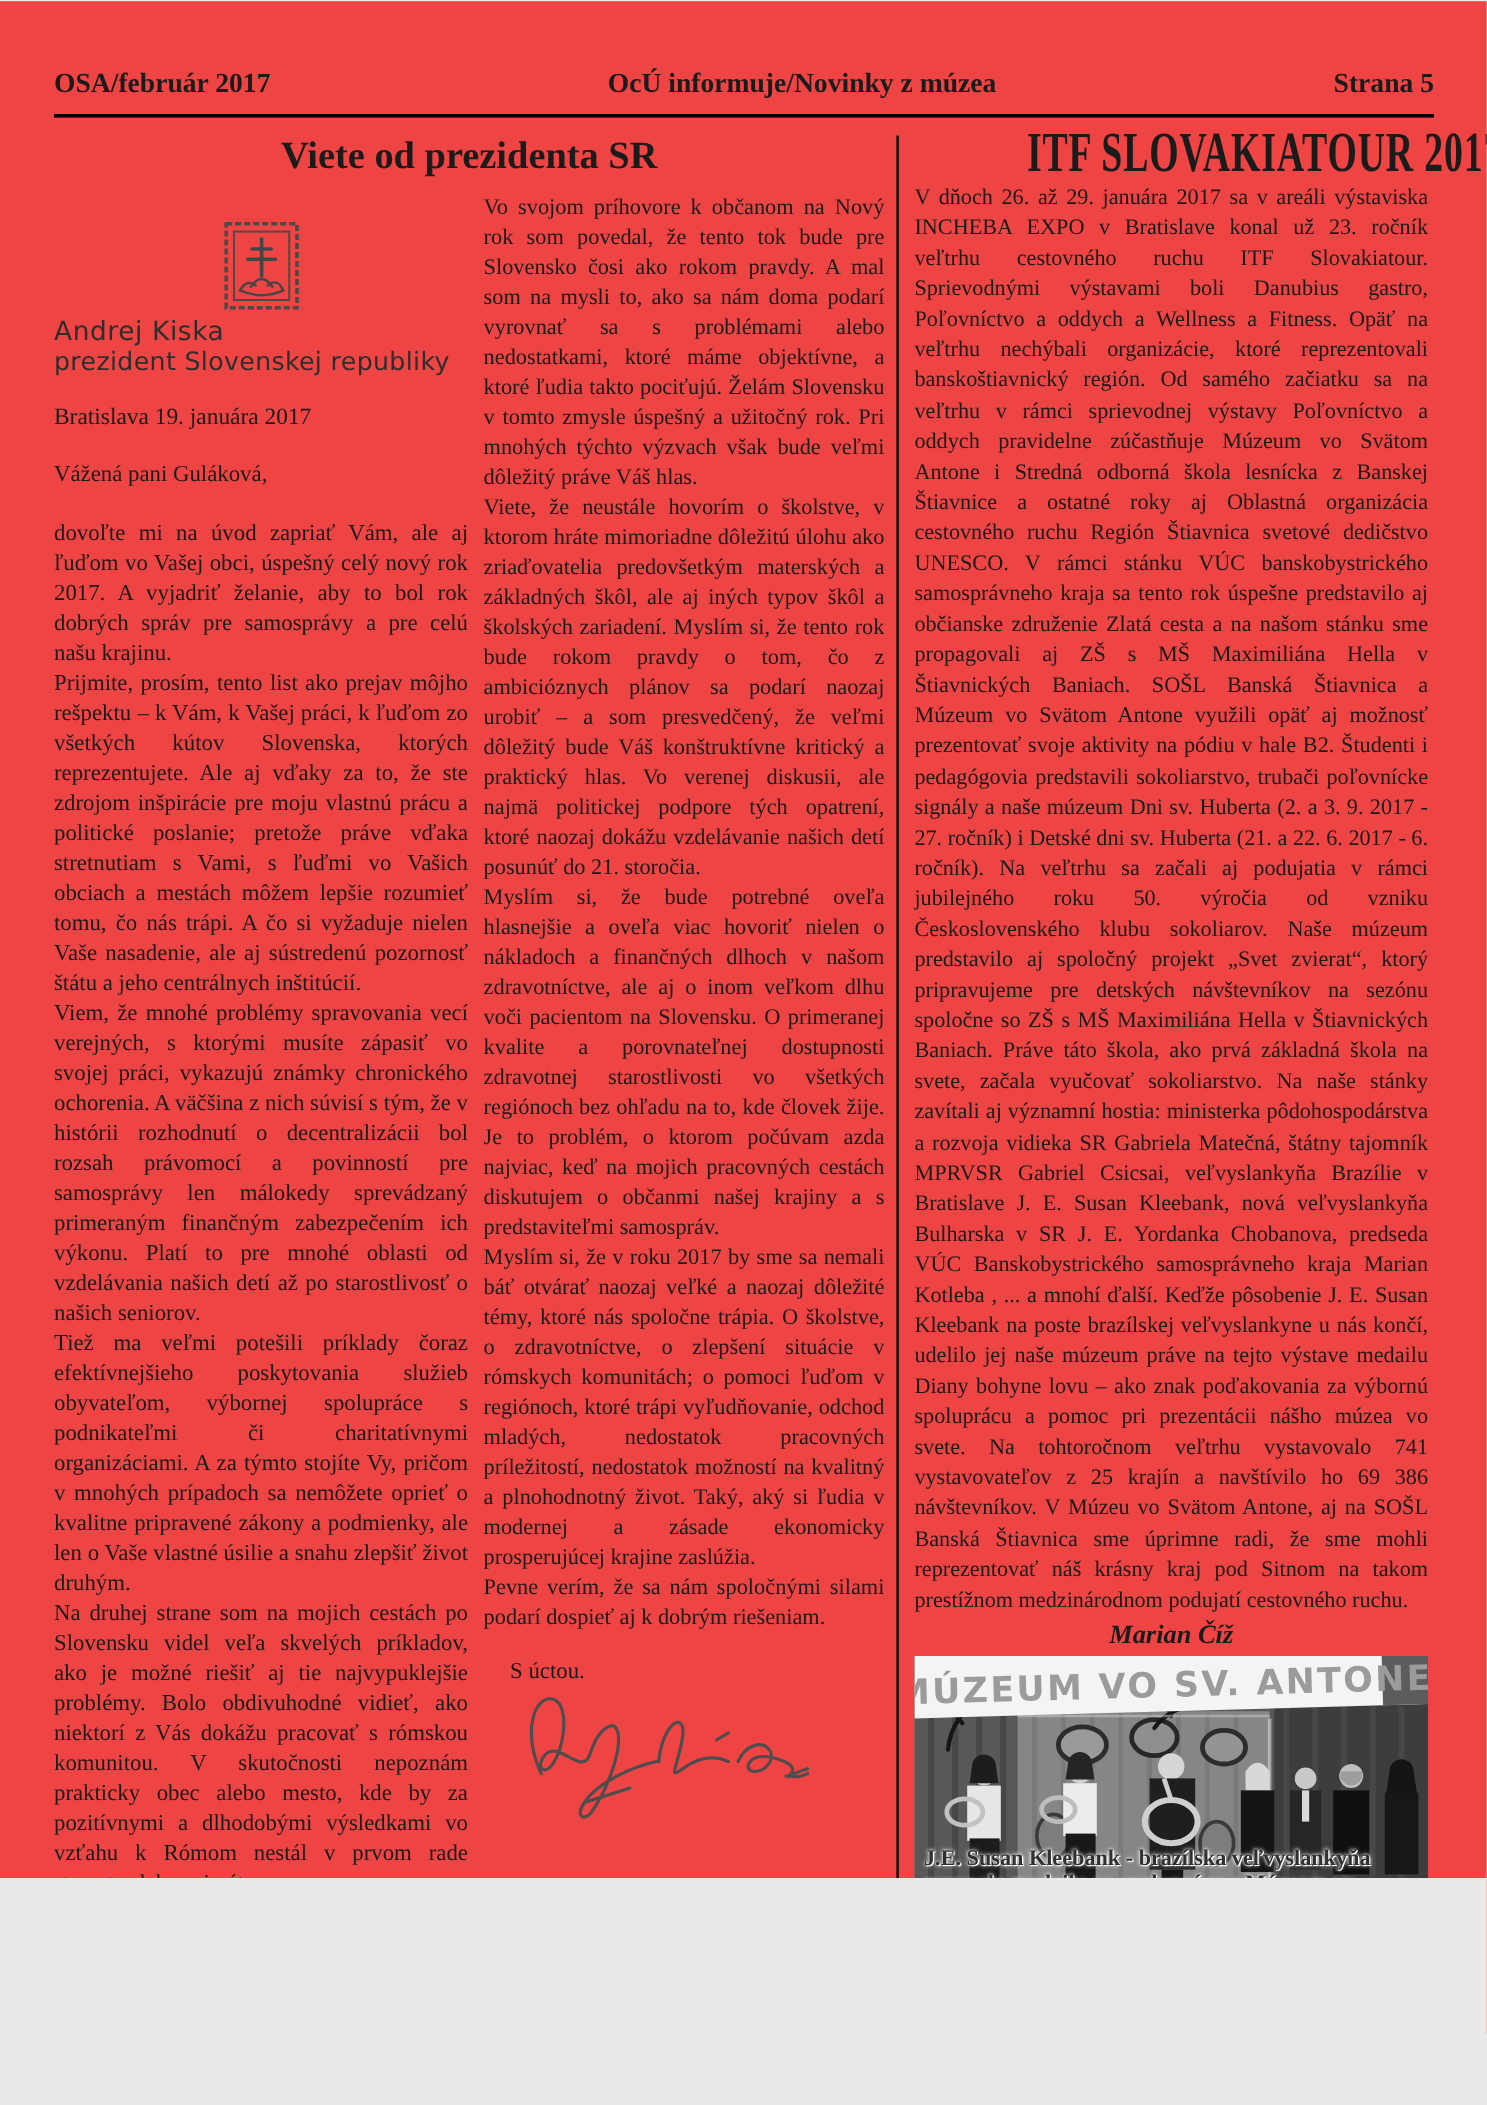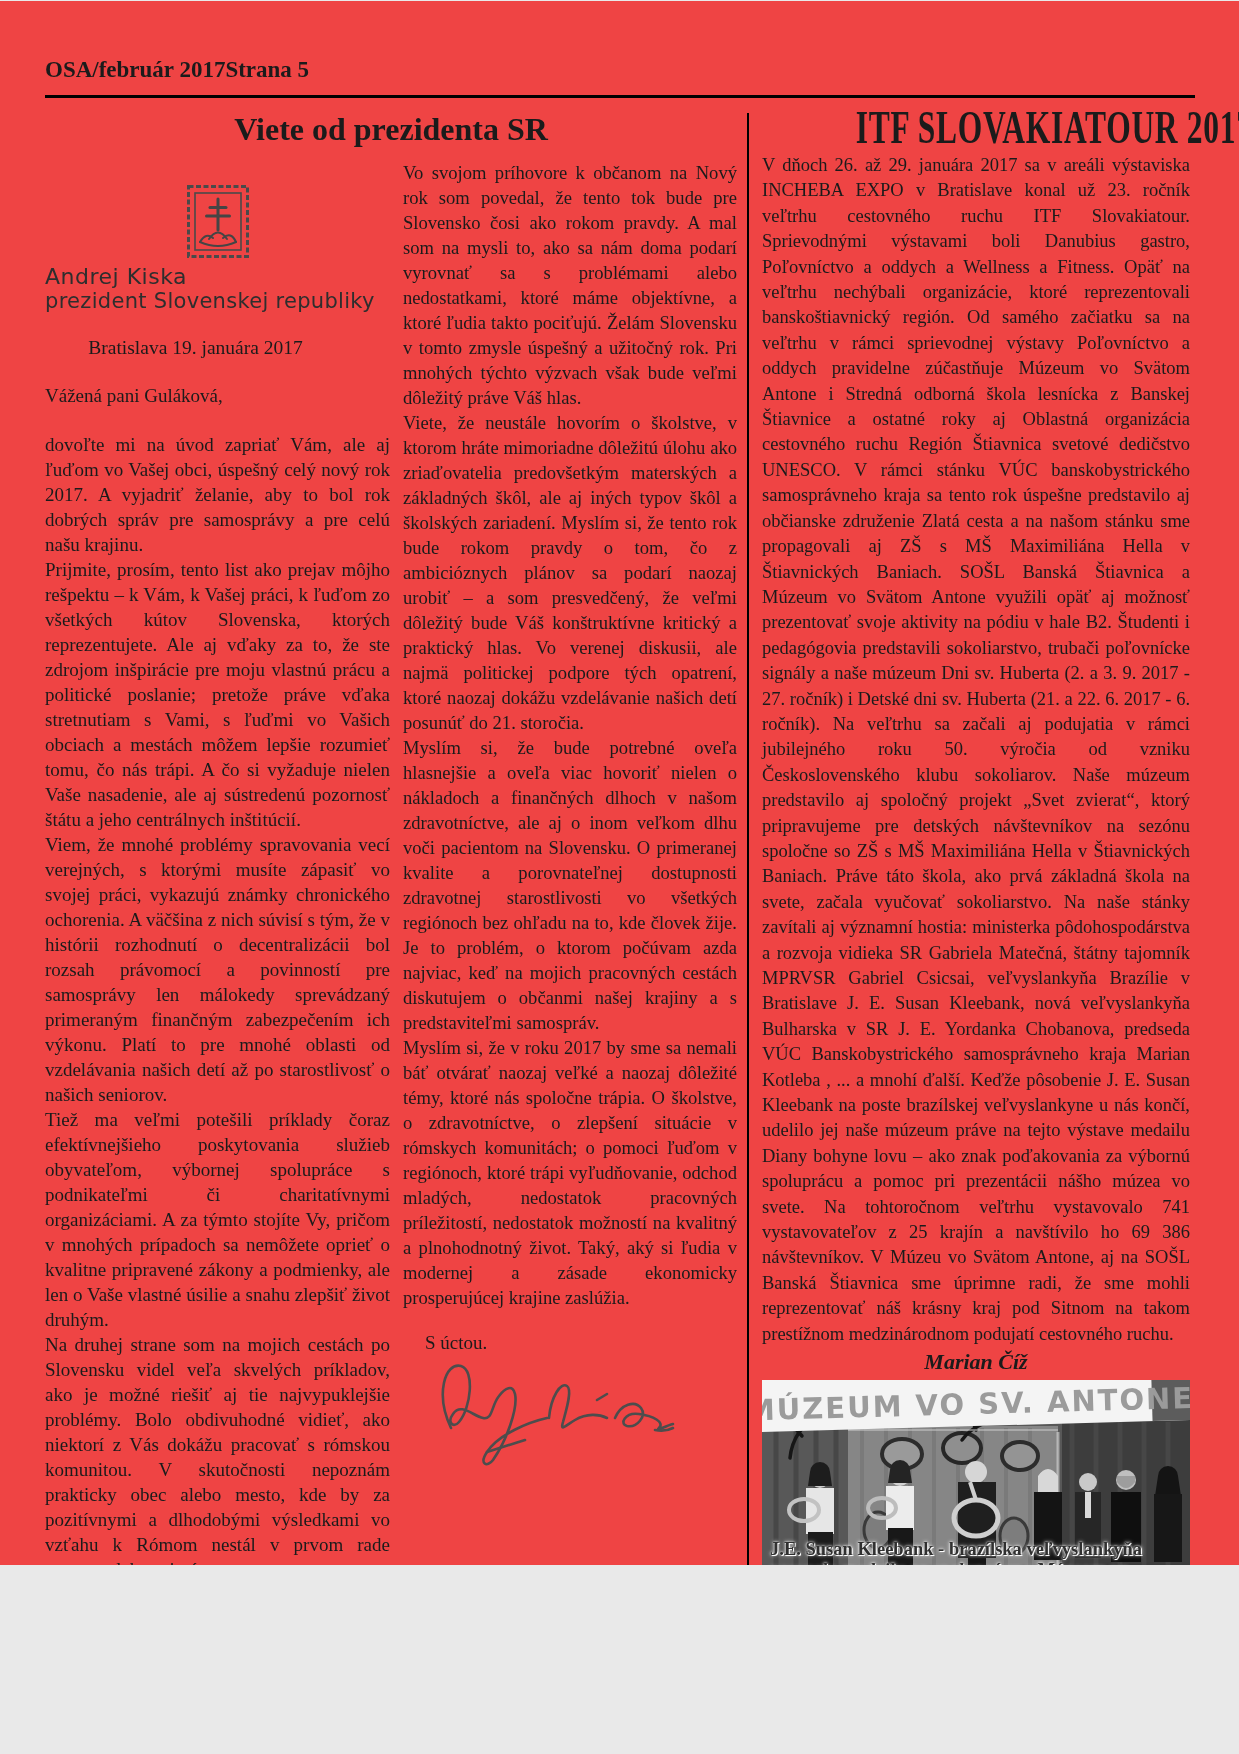--- a/index.html
+++ b/index.html
@@ -13,21 +13,21 @@
   
   .left-section{position:absolute;left:45px;top:106px;width:692px;}
   .letter-title{text-align:center;font-weight:bold;font-size:32px;margin:4px 0 12px 0;}
   .columns{display:flex;gap:13px;}
   .lcol{width:345px;}
   .rcol{width:334px;}
   .letterhead{margin-top:24px;}
   .crest{display:block;margin:0 auto 4px auto;}
   .sender-name{font-family:"DejaVu Sans",sans-serif;font-size:22px;letter-spacing:.5px;color:#2e2e2e;}
   .sender-role{font-family:"DejaVu Sans",sans-serif;font-size:21px;letter-spacing:.3px;color:#2e2e2e;}
-  .dateline{text-align:center;padding-right:44px;margin-top:24px;font-size:19.5px;}
+  .dateline{text-align:left;padding-right:44px;margin-top:24px;font-size:19.5px;}
   .salutation{margin-top:26px;margin-bottom:25px;font-size:19px;}
   .ltr p{margin:0;font-size:19px;line-height:25px;text-align:justify;}
   .rcol .ltr p{font-size:18.6px;}
   .closing{margin-top:22px;padding-left:22px;font-size:19px;}
   .signature{display:block;margin:2px 0 0 26px;}
   
   .right-section{position:absolute;left:762px;top:104px;width:428px;}
   .art-title{text-align:center;white-space:nowrap;}
   .art-title span{display:inline-block;font-weight:bold;font-size:45px;line-height:44px;
                   transform:scaleX(.70) scaleY(1.05);transform-origin:50% 50%;letter-spacing:1px;}
@@ -42,20 +42,21 @@
                  line-height:21px;color:#303030;
                  text-shadow:0 0 4px #fff,0 0 2px #fff,1px 1px 0 #fdfdfd;}
 </style>
 </head>
 <body>
 
 <div class="page">
 
   <div class="masthead">
     <div>OSA/február 2017</div>
+    <div class="mid">OcÚ informuje/Novinky z múzea</div>
     <div>Strana 5</div>
   </div>
 
   <div class="col-divider"></div>
 
   <div class="left-section">
     <div class="letter-title">Viete od prezidenta SR</div>
 
     <div class="columns">
       <div class="lcol">
@@ -90,20 +91,21 @@
           <p>Na druhej strane som na mojich cestách po Slovensku videl veľa skvelých príkladov, ako je možné riešiť aj tie najvypuklejšie problémy. Bolo obdivuhodné vidieť, ako niektorí z Vás dokážu pracovať s rómskou komunitou. V skutočnosti nepoznám prakticky obec alebo mesto, kde by za pozitívnymi a dlhodobými výsledkami vo vzťahu k Rómom nestál v prvom rade starosta alebo primátor.</p>
         </div>
       </div>
 
       <div class="rcol">
         <div class="ltr">
           <p>Vo svojom príhovore k občanom na Nový rok som povedal, že tento tok bude pre Slovensko čosi ako rokom pravdy. A mal som na mysli to, ako sa nám doma podarí vyrovnať sa s problémami alebo nedostatkami, ktoré máme objektívne, a ktoré ľudia takto pociťujú. Želám Slovensku v tomto zmysle úspešný a užitočný rok. Pri mnohých týchto výzvach však bude veľmi dôležitý práve Váš hlas.</p>
           <p>Viete, že neustále hovorím o školstve, v ktorom hráte mimoriadne dôležitú úlohu ako zriaďovatelia predovšetkým materských a základných škôl, ale aj iných typov škôl a školských zariadení. Myslím si, že tento rok bude rokom pravdy o tom, čo z ambicióznych plánov sa podarí naozaj urobiť – a som presvedčený, že veľmi dôležitý bude Váš konštruktívne kritický a praktický hlas. Vo verenej diskusii, ale najmä politickej podpore tých opatrení, ktoré naozaj dokážu vzdelávanie našich detí posunúť do 21. storočia.</p>
           <p>Myslím si, že bude potrebné oveľa hlasnejšie a oveľa viac hovoriť nielen o nákladoch a finančných dlhoch v našom zdravotníctve, ale aj o inom veľkom dlhu voči pacientom na Slovensku. O primeranej kvalite a porovnateľnej dostupnosti zdravotnej starostlivosti vo všetkých regiónoch bez ohľadu na to, kde človek žije. Je to problém, o ktorom počúvam azda najviac, keď na mojich pracovných cestách diskutujem o občanmi našej krajiny a s predstaviteľmi samospráv.</p>
           <p>Myslím si, že v roku 2017 by sme sa nemali báť otvárať naozaj veľké a naozaj dôležité témy, ktoré nás spoločne trápia. O školstve, o zdravotníctve, o zlepšení situácie v rómskych komunitách; o pomoci ľuďom v regiónoch, ktoré trápi vyľudňovanie, odchod mladých, nedostatok pracovných príležitostí, nedostatok možností na kvalitný a plnohodnotný život. Taký, aký si ľudia v modernej a zásade ekonomicky prosperujúcej krajine zaslúžia.</p>
+          <p>Pevne verím, že sa nám spoločnými silami podarí dospieť aj k dobrým riešeniam.</p>
         </div>
         <div class="closing">S úctou.</div>
 
         <svg class="signature" width="252" height="118" viewBox="0 0 252 118">
           <g fill="none" stroke="#4d4d4d" stroke-width="2.6" stroke-linecap="round">
             <path d="M22 72 C6 38 16 6 32 10 C46 14 42 52 30 66 C24 73 18 66 24 58 C32 46 44 60 54 62 C64 64 62 50 70 40 C76 32 84 28 86 38 C89 52 78 84 64 104 C58 112 50 108 58 96 C70 78 100 66 118 62"></path>
             <path d="M58 96 L96 84"></path>
             <path d="M120 62 C122 40 132 26 138 30 C144 34 136 58 134 66 C131 76 136 70 146 64 C158 57 170 58 178 62"></path>
             <path d="M168 44 l10 -6"></path>
             <path d="M186 62 C192 48 206 44 212 52 C218 60 208 72 198 70 C190 68 196 56 210 58 C224 60 236 66 230 72 C226 76 236 70 244 68"></path>

